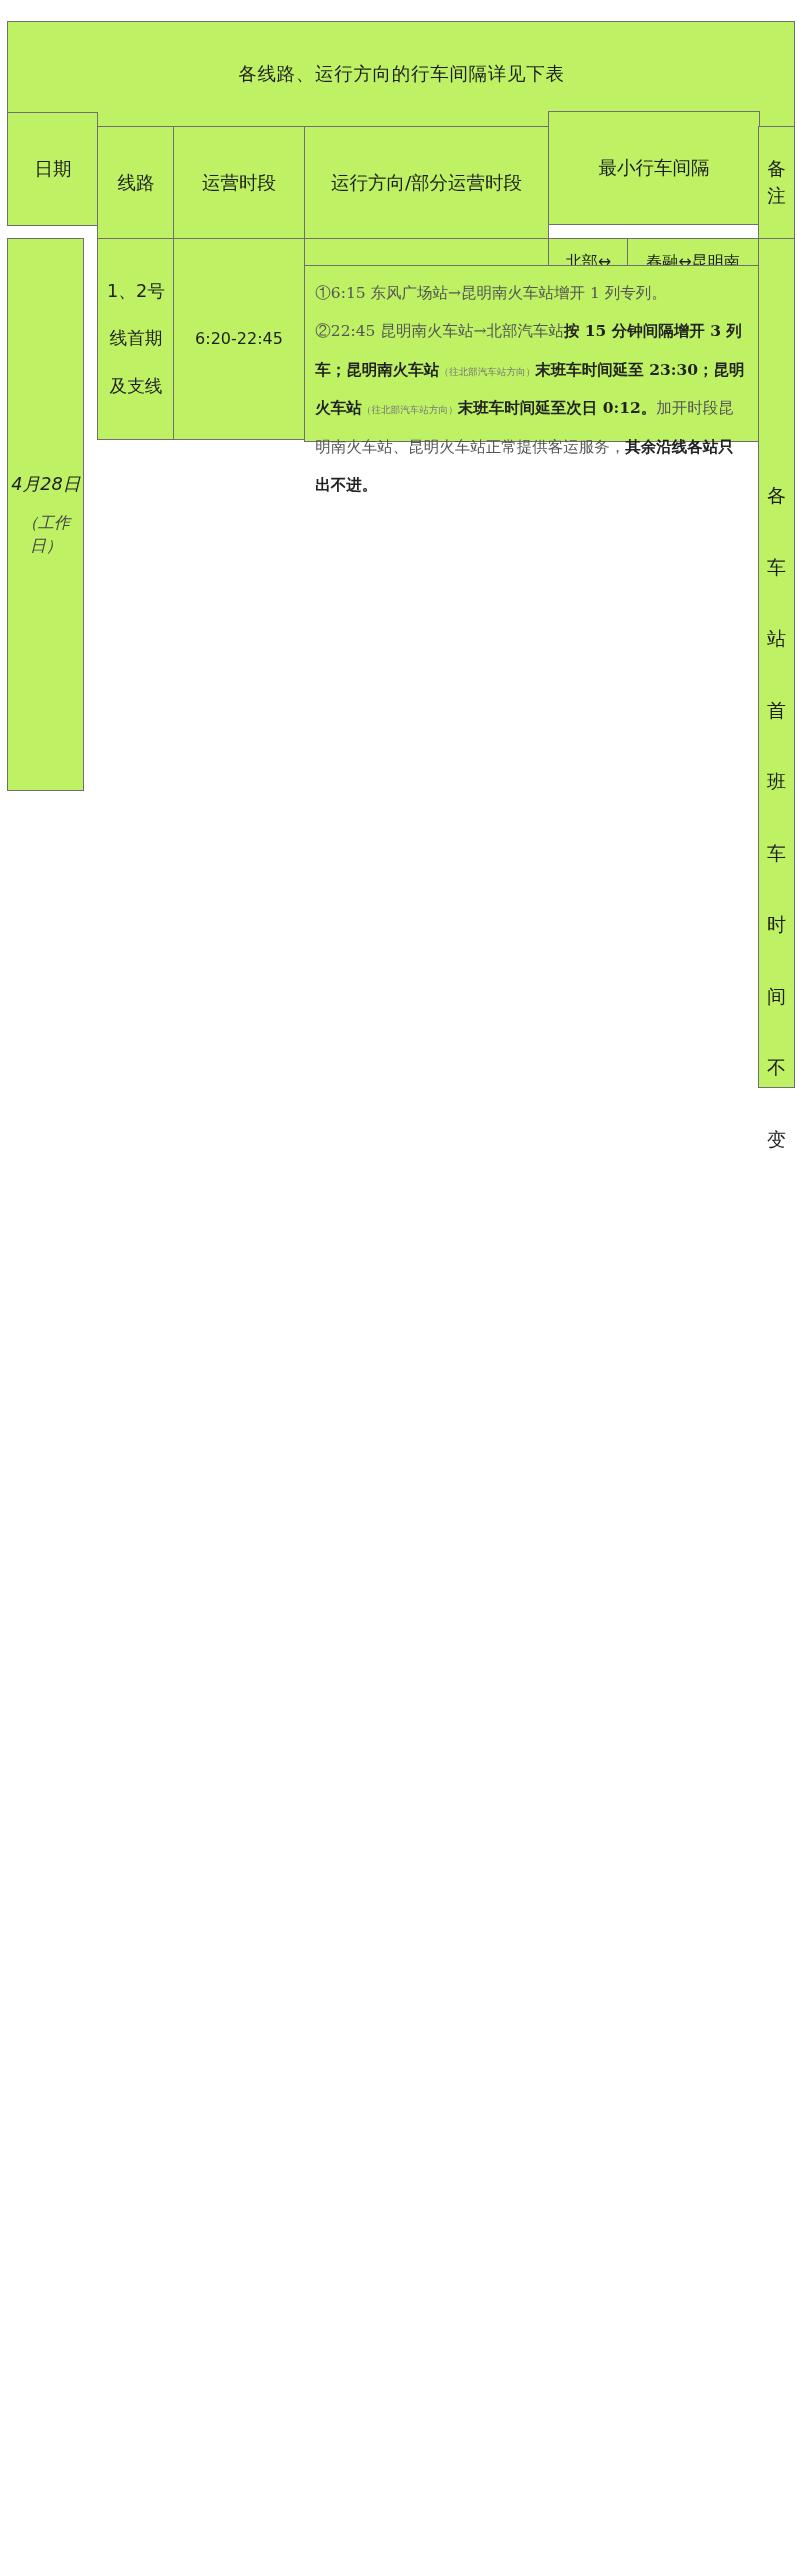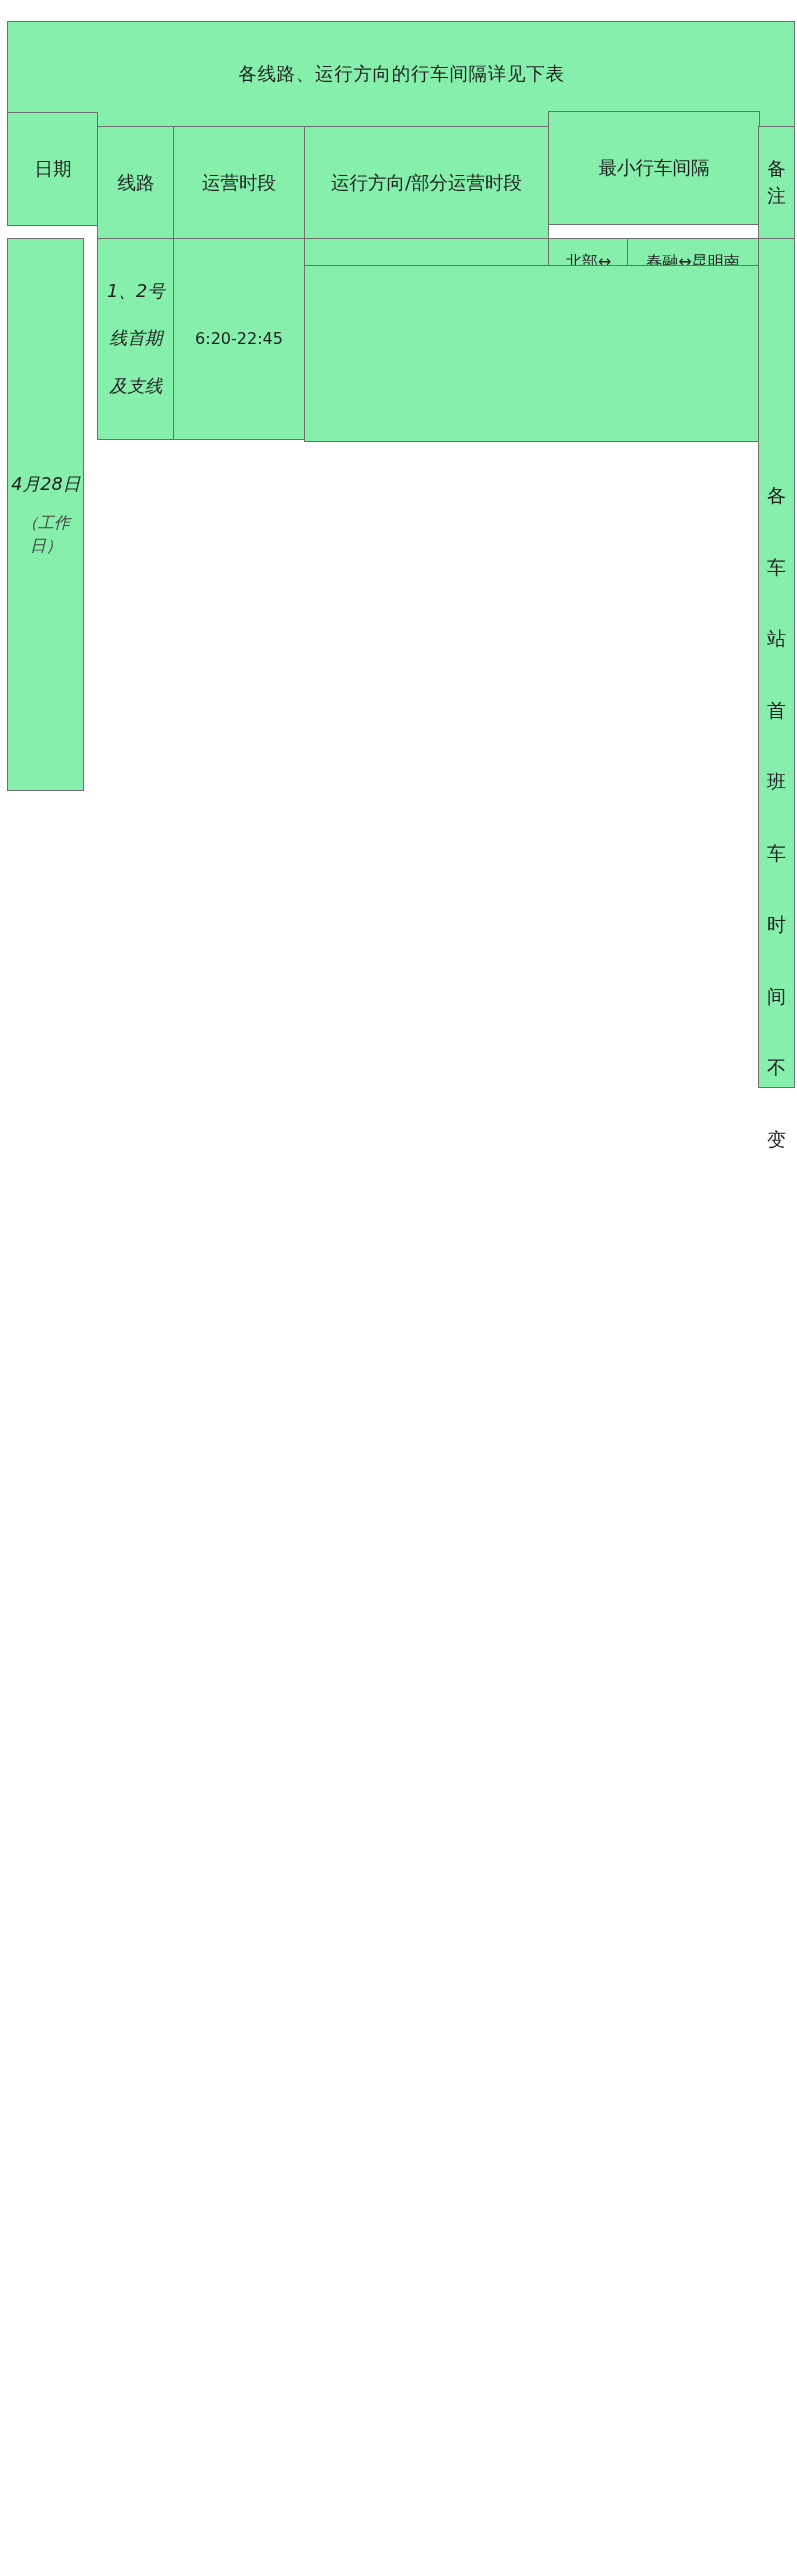--- a/index.html
+++ b/index.html
@@ -1,28 +1,28 @@
 <!DOCTYPE html>
 <html style="font-size:11.8px"><head>
 <meta charset="utf-8">
 <style>
   html,body{margin:0;padding:0;background:#ffffff;}
   body{width:797px;height:2576px;position:relative;overflow:hidden;
        font-family:"DejaVu Sans","Liberation Sans",sans-serif;color:#222;}
   .c{position:absolute;box-sizing:border-box;border:1.5px solid #6f6f6f;
      display:flex;align-items:center;justify-content:center;text-align:center;
-     background:#86efac;font-size:16px;line-height:1.45;color:#1e1e1e;}
+     background:#bef264;font-size:16px;line-height:1.45;color:#1e1e1e;}
   .title{font-size:18.5px;letter-spacing:0.7px;}
   .hdr{font-size:18.5px;}
   .remark-v{flex-direction:column;justify-content:flex-start;padding-top:221px;}
   .remark-v span{display:block;font-size:19px;margin:22px 0;}
   .date{flex-direction:column;font-size:17.7px;}
   .date .sub{font-size:16px;color:#444;margin-top:13.3px;}
   .line{flex-direction:column;font-size:17.7px;}
-  .line span{display:block;margin:11px 0;font-style:italic;}
+  .line span{display:block;margin:11px 0;}
   .note{justify-content:flex-start;align-items:flex-start;text-align:left;
         padding:8.9px 8.9px 5.9px 10.3px;font-family:"DejaVu Serif","Liberation Serif",serif;
         font-size:15.5px;line-height:2.42;color:#555;}
   .note b{color:#222;font-weight:700;}
   .note small{font-size:9.6px;color:#777;}
   .note .nl{display:block;}
   .dir{flex-direction:column;font-size:16px;}
   .dir span{display:block;margin:4.4px 0;}
 </style>
 </head>
@@ -81,16 +81,18 @@
   <div class="c" style="left:304px;top:352px;width:245px;height:32px;">其余时段</div>
   <div class="c" style="left:548px;top:352px;width:81px;height:32px;">7 分</div>
   <div class="c" style="left:627px;top:352px;width:132px;height:32px;">14 分</div>
   <div class="c note" style="left:304px;top:266px;width:455px;height:170px;top:383px;height:59px;"></div>
 </div>
 
 <div>
 
   <div class="c note" style="left:304px;top:265px;width:455px;height:177px;" id="n1">
     <div>
+      <span class="nl">①6:15 东风广场站→昆明南火车站增开 1 列专列。</span>
+      <span class="nl"><span>②22:45 昆明南火车站→北部汽车站</span><b>按 15 分钟间隔增开 3 列车；昆明南火车站</b><small>（往北部汽车站方向）</small><b>末班车时间延至 23:30；昆明火车站</b><small>（往北部汽车站方向）</small><b>末班车时间延至次日 0:12。</b><span>加开时段昆明南火车站、昆明火车站正常提供客运服务，</span><b>其余沿线各站只出不进。</b></span>
     </div>
   </div>
 </div>
 
 
 </body></html>

